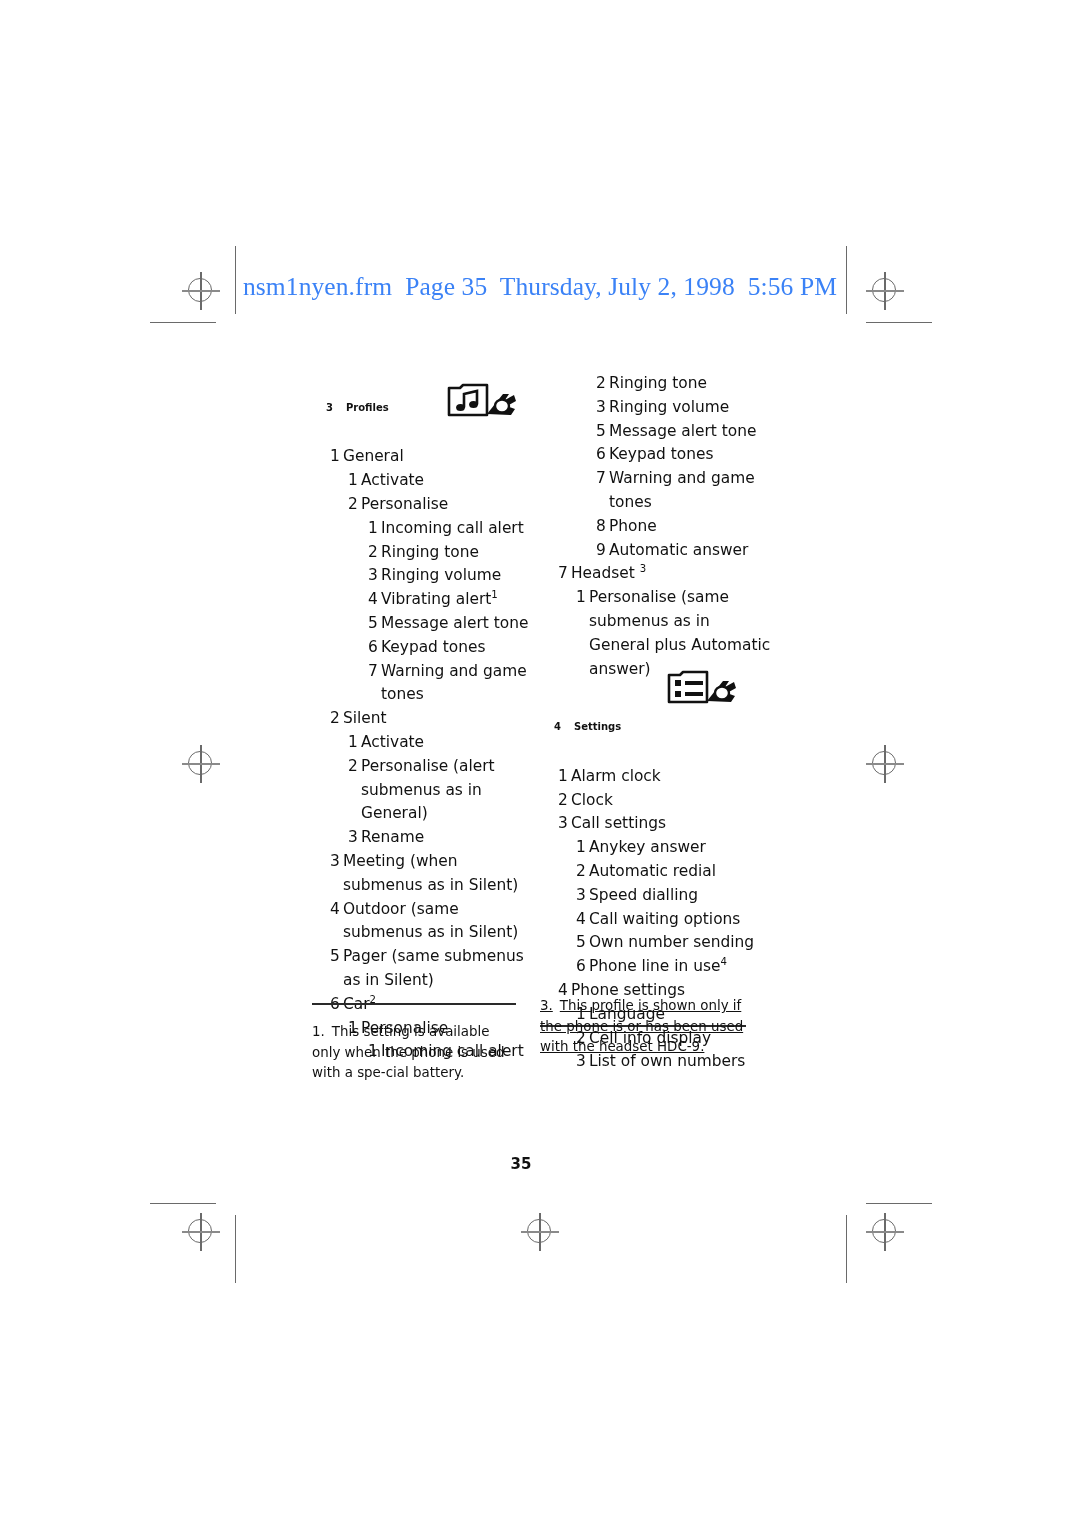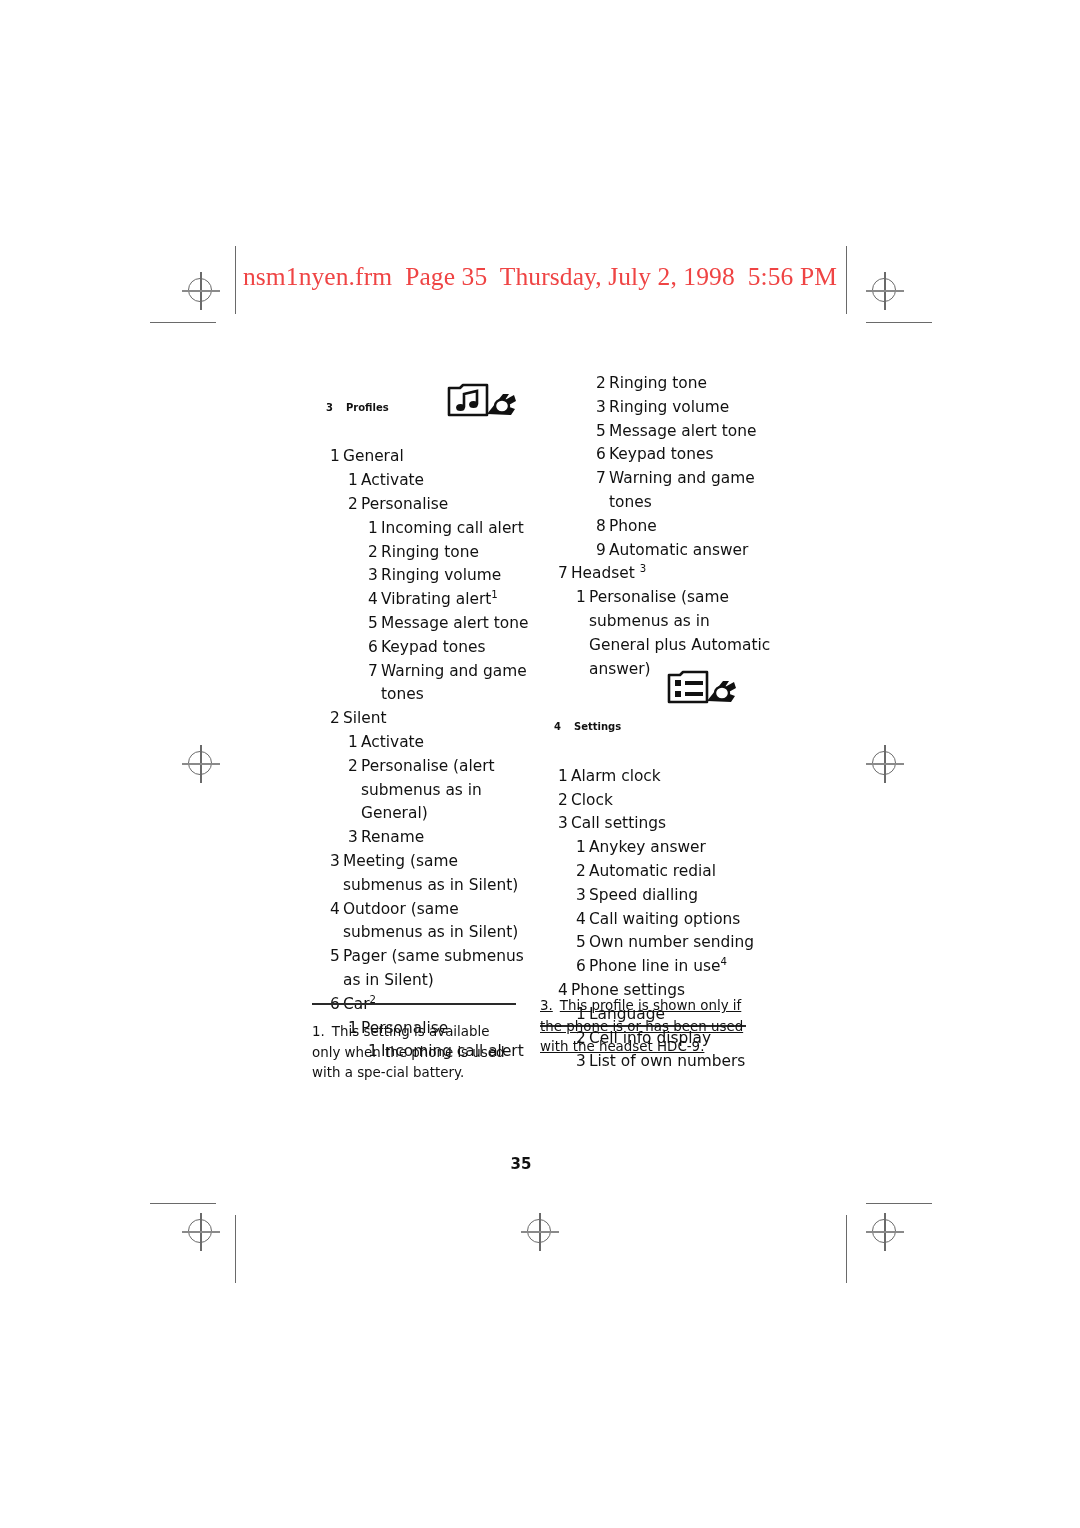--- a/index.html
+++ b/index.html
@@ -46,27 +46,27 @@
     position: absolute;
     background: #6a6a6a;
   }
   .cropline.h { height: 1.2px; }
   .cropline.v { width: 1.2px; }
 
   
   .file-header {
     position: absolute;
     left: 0;
-    top: 262px;
+    top: 272px;
     width: 1080px;
     text-align: center;
     font-family: "Liberation Serif", serif;
     font-size: 25.5px;
     letter-spacing: 0.1px;
-    color: #ef4444;
+    color: #3b82f6;
     white-space: pre;
   }
 
   
   .col {
     position: absolute;
     top: 372px;
     font-size: 15.4px;
     line-height: 23.8px;
   }
@@ -262,21 +262,21 @@
       <div class="entry lvl2">
         <span class="n">2</span>
         <span class="t">Personalise (alert submenus as in General)</span>
       </div>
       <div class="entry lvl2">
         <span class="n">3</span>
         <span class="t">Rename</span>
       </div>
       <div class="entry lvl1">
         <span class="n">3</span>
-        <span class="t">Meeting (same submenus as in Silent)</span>
+        <span class="t">Meeting (when submenus as in Silent)</span>
       </div>
       <div class="entry lvl1">
         <span class="n">4</span>
         <span class="t">Outdoor (same submenus as in Silent)</span>
       </div>
       <div class="entry lvl1">
         <span class="n">5</span>
         <span class="t">Pager (same submenus as in Silent)</span>
       </div>
       <div class="entry lvl1">

